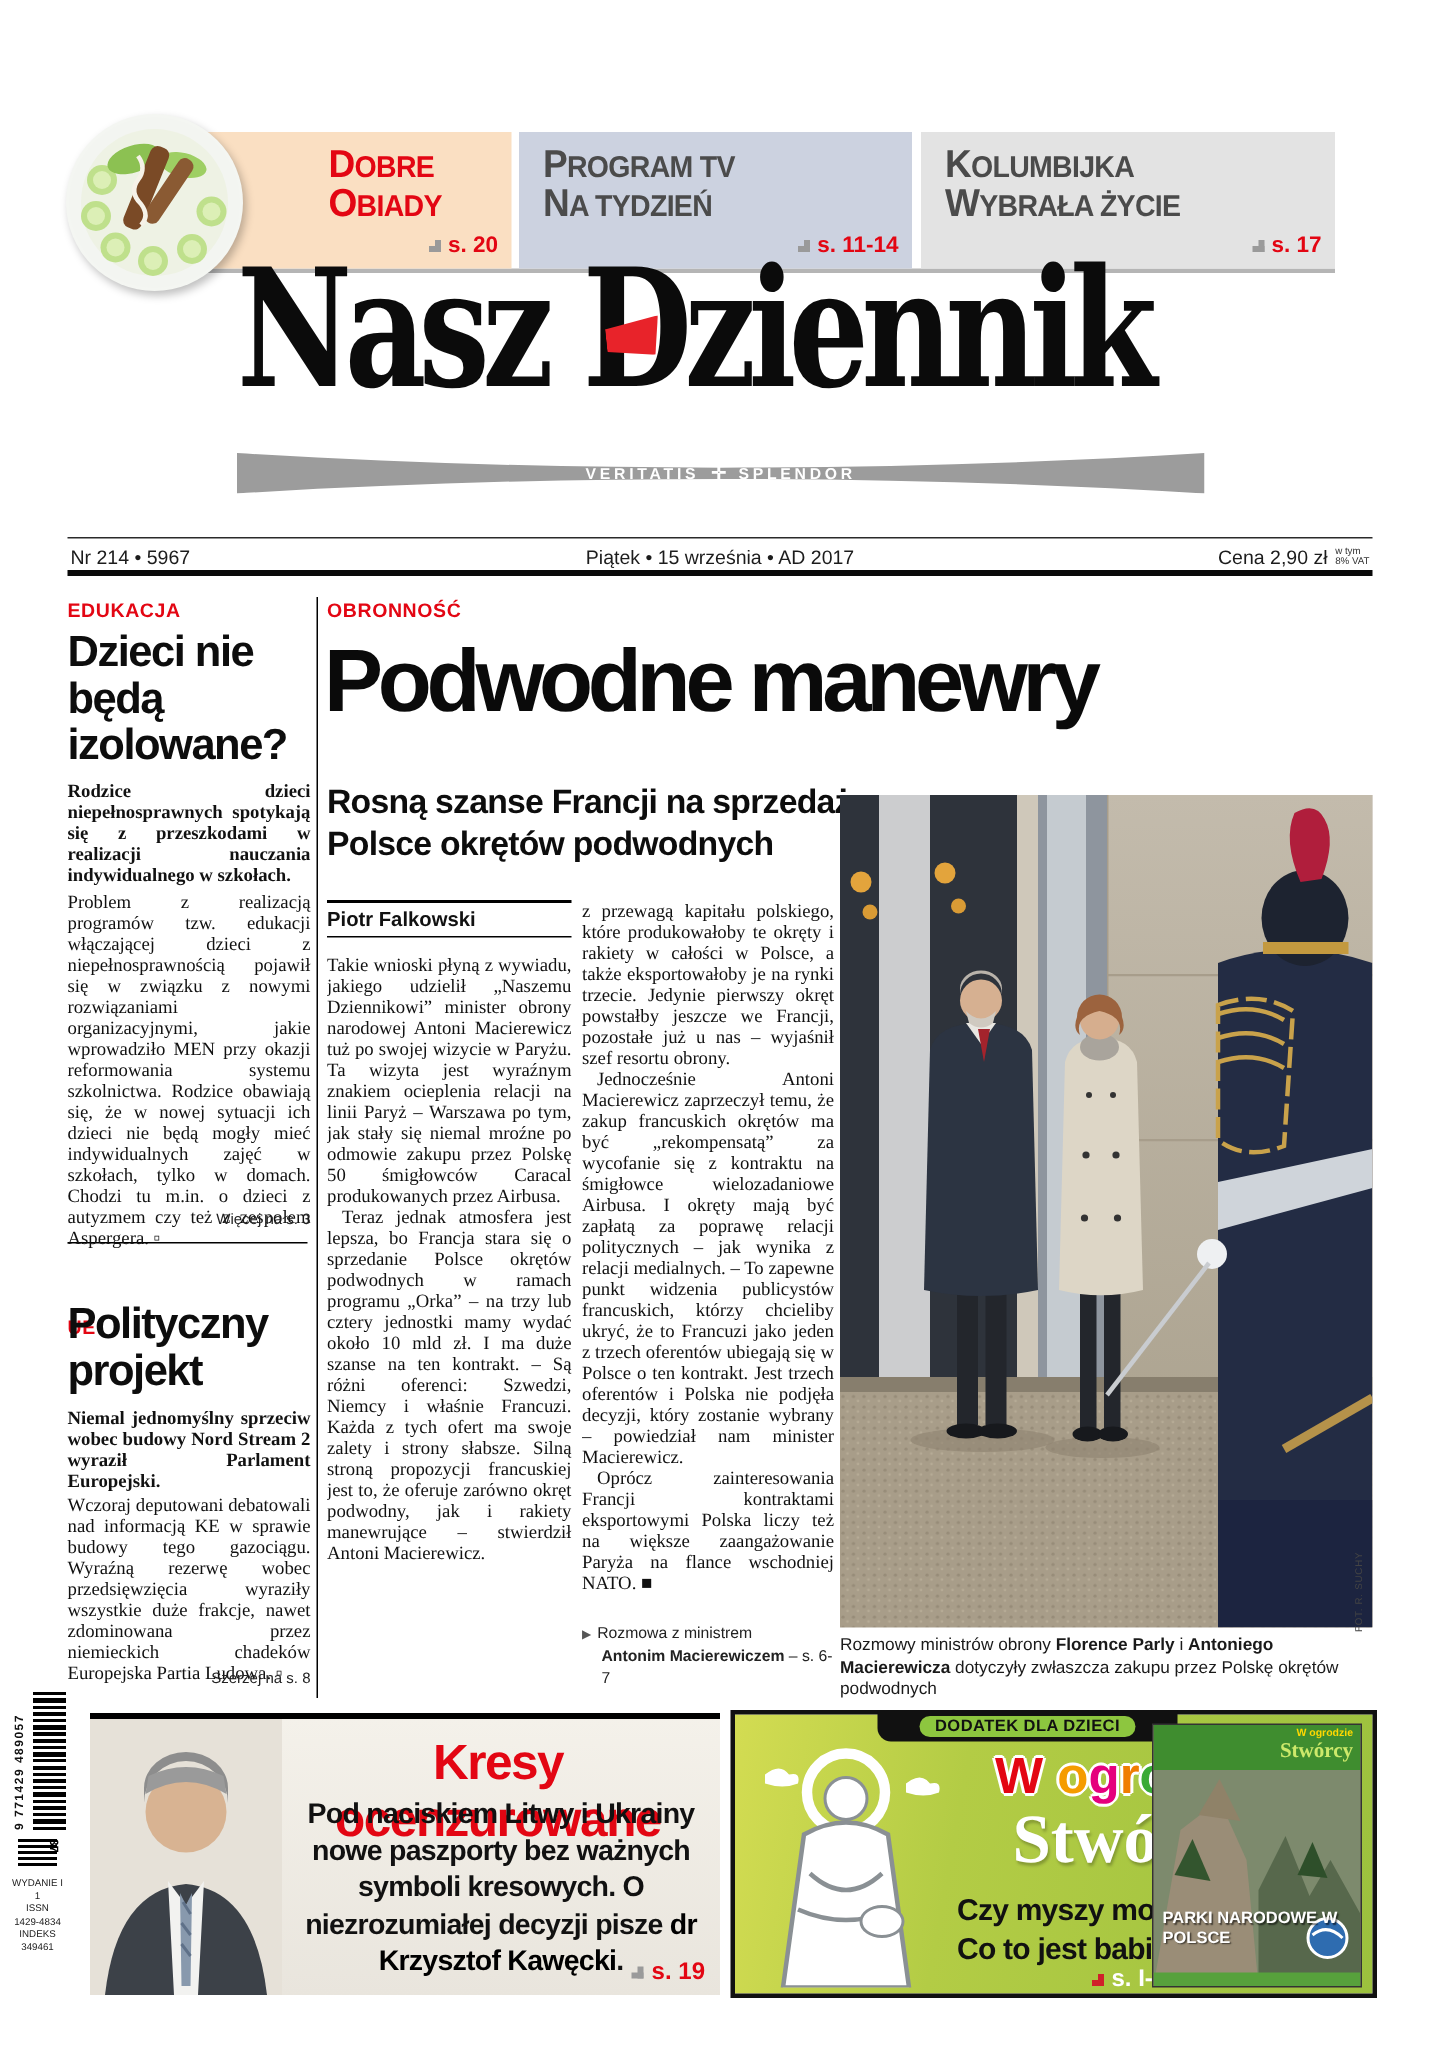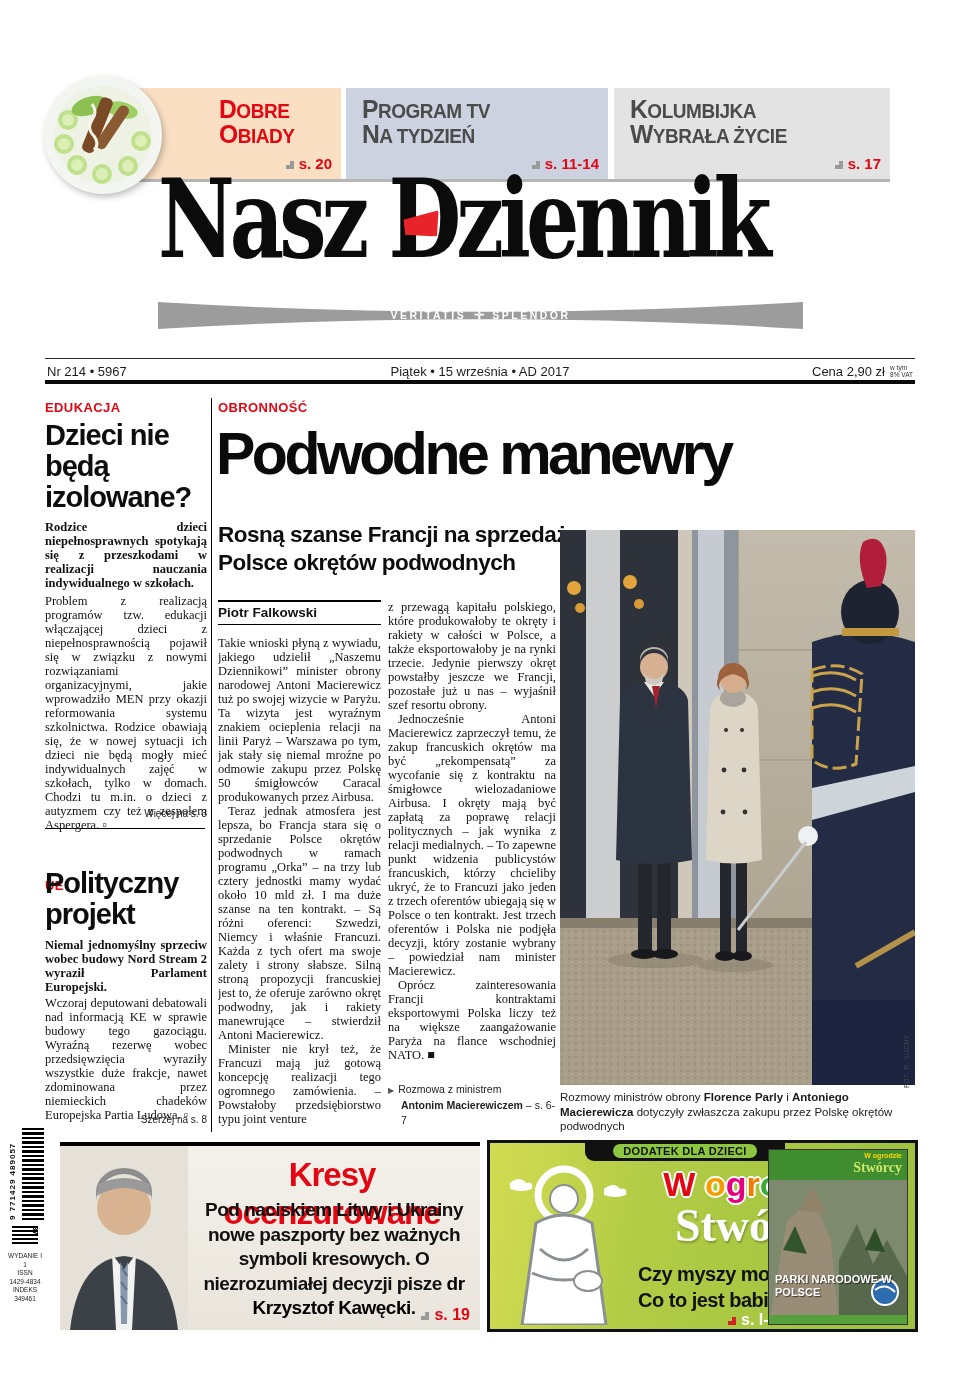--- a/index.html
+++ b/index.html
@@ -186,21 +186,20 @@
   <div class="abs" style="left:218px; top:398px;">
     <span class="seclabel">OBRONNOŚĆ</span>
   </div>
   <div class="abs headline">Podwodne manewry</div>
   <div class="abs subhead">Rosną szanse Francji na sprzedaż Polsce okrętów podwodnych</div>
   <div class="abs authorblk">Piotr Falkowski</div>
 
   <div class="abs col1 bodytxt">
     <p>Takie wnioski płyną z wywiadu, jakiego udzielił „Naszemu Dziennikowi” minister obrony narodowej Antoni Macierewicz tuż po swojej wizycie w Paryżu. Ta wizyta jest wyraźnym znakiem ocieplenia relacji na linii Paryż – Warszawa po tym, jak stały się niemal mroźne po odmowie zakupu przez Polskę 50 śmigłowców Caracal produkowanych przez Airbusa.</p>
     <p class="indent">Teraz jednak atmosfera jest lepsza, bo Francja stara się o sprzedanie Polsce okrętów podwodnych w ramach programu „Orka” – na trzy lub cztery jednostki mamy wydać około 10 mld zł. I ma duże szanse na ten kontrakt. – Są różni oferenci: Szwedzi, Niemcy i właśnie Francuzi. Każda z tych ofert ma swoje zalety i strony słabsze. Silną stroną propozycji francuskiej jest to, że oferuje zarówno okręt podwodny, jak i rakiety manewrujące – stwierdził Antoni Macierewicz.</p>
-    <p class="indent">Minister nie krył też, że Francuzi mają już gotową koncepcję realizacji tego ogromnego zamówienia. – Powstałoby przedsiębiorstwo typu joint venture</p>
   </div>
   <div class="abs col2 bodytxt">
     <p>z przewagą kapitału polskiego, które produkowałoby te okręty i rakiety w całości w Polsce, a także eksportowałoby je na rynki trzecie. Jedynie pierwszy okręt powstałby jeszcze we Francji, pozostałe już u nas – wyjaśnił szef resortu obrony.</p>
     <p class="indent">Jednocześnie Antoni Macierewicz zaprzeczył temu, że zakup francuskich okrętów ma być „rekompensatą” za wycofanie się z kontraktu na śmigłowce wielozadaniowe Airbusa. I okręty mają być zapłatą za poprawę relacji politycznych – jak wynika z relacji medialnych. – To zapewne punkt widzenia publicystów francuskich, którzy chcieliby ukryć, że to Francuzi jako jeden z trzech oferentów ubiegają się w Polsce o ten kontrakt. Jest trzech oferentów i Polska nie podjęła decyzji, który zostanie wybrany – powiedział nam minister Macierewicz.</p>
     <p class="indent">Oprócz zainteresowania Francji kontraktami eksportowymi Polska liczy też na większe zaangażowanie Paryża na flance wschodniej NATO. ■</p>
   </div>
   <div class="abs refblk">
     <span class="arrow">▶</span><span>Rozmowa z ministrem</span>
     <b><span>Antonim Macierewiczem</span><span style="font-weight:normal;"> – s. 6-7</span></b>
   </div>

